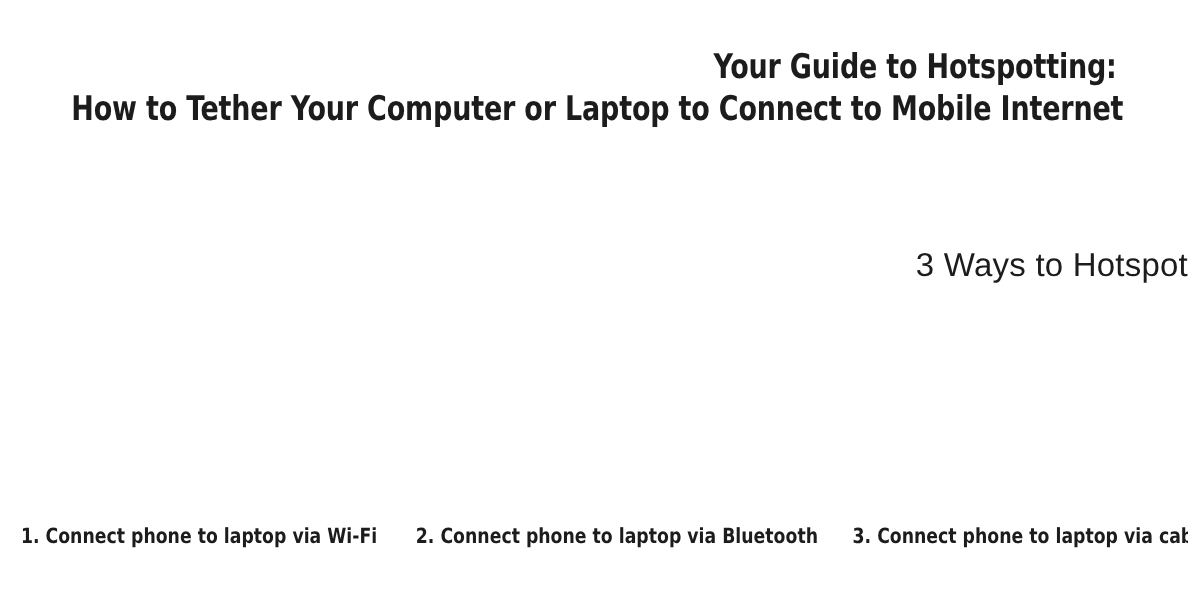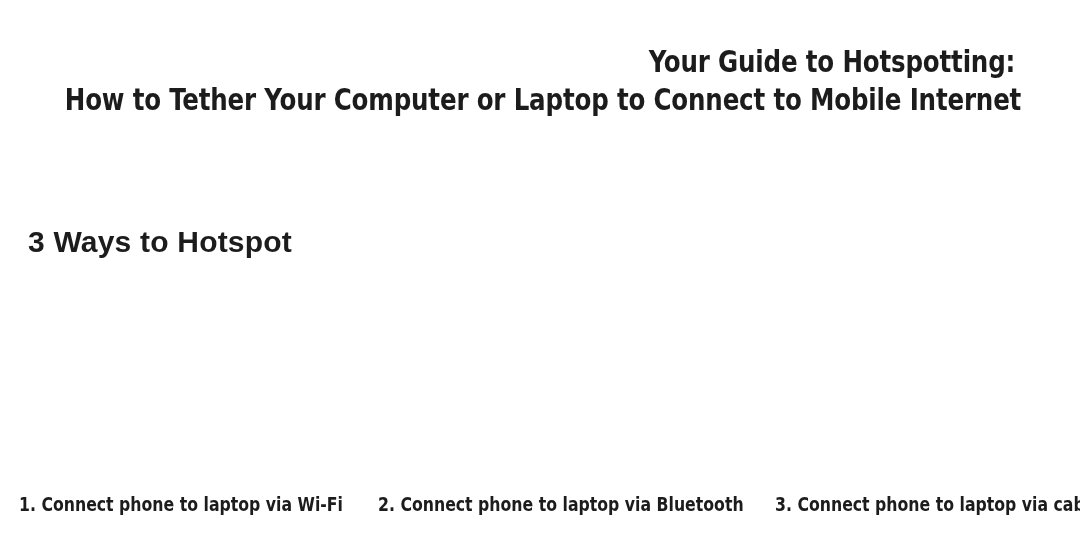--- a/index.html
+++ b/index.html
@@ -48,23 +48,23 @@
     line-height: 38px;
     transform: scaleX(0.88);
   }
 
   
   .subtitle {
     position: absolute;
     top: 222px;
     left: 0;
     width: 1080px;
-    text-align: left;
+    text-align: right;
     font-family: "Liberation Sans", sans-serif;
-    font-weight: bold;
+    font-weight: normal;
     font-size: 30px;
     line-height: 40px;
     color: #1c1c1c;
     letter-spacing: 0.2px;
     padding-left: 28px;
     box-sizing: border-box;
   }
 
   
   .canvas-area {
@@ -81,21 +81,21 @@
     height: 198px;
     background: #ffffff;
   }
   .method-slot-1 { left: 0px;   width: 360px; }
   .method-slot-2 { left: 360px; width: 360px; }
   .method-slot-3 { left: 720px; width: 360px; }
 
   
   .caption-row {
     position: absolute;
-    top: 492px;
+    top: 476px;
     left: 0;
     width: 1041px;
     height: 28px;
   }
   .caption {
     position: absolute;
     top: 0;
     font-family: "DejaVu Sans Condensed", "Liberation Sans Narrow", "Liberation Sans", sans-serif;
     font-weight: bold;
     font-size: 19px;

